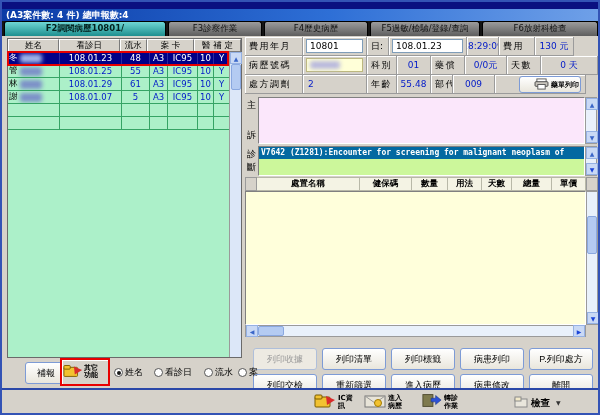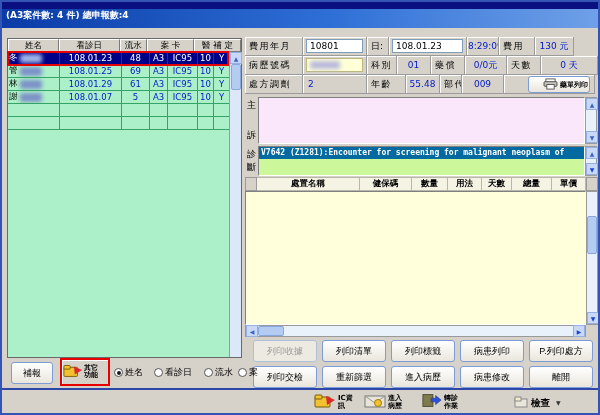--- a/index.html
+++ b/index.html
@@ -69,23 +69,23 @@
   .ovscroll{position:absolute;right:0;top:154px;width:12px;height:134px;background:#E9F1FB;border:1px solid #9a9a9a;}
   .ovthumb{position:absolute;left:0;top:24px;width:10px;height:38px;background:#B4CBF2;border:1px solid #8AA8E0;border-radius:2px;}
   .ohscroll{position:absolute;left:0;top:288px;width:341px;height:12px;background:#E9F1FB;border:1px solid #9a9a9a;
     display:flex;align-items:center;}
   .ohthumb{width:26px;height:10px;background:#B4CBF2;border:1px solid #8AA8E0;border-radius:2px;}
   
   .btn{background:linear-gradient(#FFFFFF,#E9E6DC);border:1px solid #7D9BD6;border-radius:3px;
     font-size:9px;display:flex;align-items:center;justify-content:center;white-space:nowrap;overflow:hidden;}
   .btn.disabled{color:#9a9a9a;border-color:#AFBFDA;background:#EDEAE2;}
   .btnrow{position:absolute;left:8px;width:345px;height:22px;display:flex;gap:5px;}
-  .btnrow .btn{width:64px;height:22px;}
-  
-  .supp-btn{position:absolute;left:9px;top:360px;width:42px;height:22px;}
+  .btnrow .btn{width:64px;height:22px;margin-top:8px;}
+  
+  .supp-btn{position:absolute;left:23px;top:360px;width:42px;height:22px;}
   .other-btn{position:absolute;left:58px;top:356px;width:50px;height:28px;border:2px solid #E80000;
     background:#D6D2CA;box-shadow:inset 1px 1px 0 #fff;display:flex;align-items:center;gap:1px;padding:1px;}
   .other-btn .txt{font-size:7px;line-height:7px;width:15px;font-weight:bold;}
   .radios{position:absolute;top:364px;left:112px;width:150px;display:flex;font-size:9px;}
   .radio{display:flex;align-items:center;gap:2px;position:absolute;top:0;white-space:nowrap;}
   .rb{width:9px;height:9px;border-radius:50%;background:#fff;border:1px solid #555;position:relative;}
   .rb.checked::after{content:"";position:absolute;left:2px;top:2px;width:4px;height:4px;border-radius:50%;background:#1a1a1a;}
   
   .statusbar{position:absolute;left:0;top:386px;width:596px;height:25px;background:#D6D2CA;border-top:2px solid #2B48A8;}
   .sbitem{position:absolute;top:3px;display:flex;align-items:center;gap:2px;}
@@ -99,20 +99,27 @@
 </head>
 <body>
 
 <div class="win">
 
   <div class="topstrip"></div>
   <div class="titlebar">
     <span>(A3案件數: 4 件) 總申報數:4</span>
   </div>
 
+  <div class="tabbar">
+    <div class="tab active" style="width:162px">F2調閱病歷10801/</div>
+    <div class="tab" style="width:94px">F3診察作業</div>
+    <div class="tab" style="width:104px">F4歷史病歷</div>
+    <div class="tab" style="width:110px">F5過敏/檢驗/登錄/查詢</div>
+    <div class="tab" style="width:116px">F6放射科檢查</div>
+  </div>
 
   <div class="ptable">
     <div class="phead">
       <div class="hc" style="width:52px">姓名</div>
       <div class="hc" style="width:62px">看診日</div>
       <div class="hc" style="width:28px">流水</div>
       <div class="hc" style="width:48px">案 卡</div>
       <div class="hc" style="width:48px">醫 補 定</div>
     </div>
 
@@ -129,21 +136,21 @@
       <div class="c" style="width:16px">10</div>
       <div class="c" style="width:16px">Y</div>
     </div>
 
     <div class="prow">
       <div class="c name" style="width:52px">
           <span>管</span>
           <span class="redact"></span>
         </div>
       <div class="c" style="width:62px">108.01.25</div>
-      <div class="c" style="width:28px">69</div>
+      <div class="c" style="width:28px">55</div>
       <div class="c" style="width:18px">A3</div>
       <div class="c" style="width:30px">IC95</div>
       <div class="c" style="width:16px">10</div>
       <div class="c" style="width:16px">Y</div>
     </div>
 
     <div class="prow">
       <div class="c name" style="width:52px">
           <span>林</span>
           <span class="redact"></span>
@@ -221,21 +228,21 @@
       <div class="icell val" style="width:34px">01</div>
       <div class="icell lab" style="width:34px">藥償</div>
       <div class="icell val" style="width:42px">0/0元</div>
       <div class="icell lab" style="width:34px">天數</div>
       <div class="icell val" style="width:57px">0 天</div>
     </div>
 
     <div class="irow">
       <div class="icell lab" style="width:58px">處方調劑</div>
       <div class="icell val" style="width:64px;justify-content:flex-start;padding-left:5px">2</div>
-      <div class="icell lab" style="width:39px">年齡</div>
+      <div class="icell lab" style="width:30px">年齡</div>
       <div class="icell val" style="width:34px">55.48</div>
       <div class="icell lab" style="width:22px">部代</div>
       <div class="icell val" style="width:42px">009</div>
       <div class="icell" style="width:91px">
         <button class="btn medbtn">
           <span class="micon">
             <svg width="15" height="12" viewBox="0 0 16 13">
                 <rect x="3" y="1" width="10" height="4" fill="#fff" stroke="#555"></rect>
                 <rect x="1" y="4" width="14" height="5" rx="1" fill="#C8C4BC" stroke="#444"></rect>
                 <rect x="4" y="7" width="8" height="5" fill="#fff" stroke="#555"></rect>

